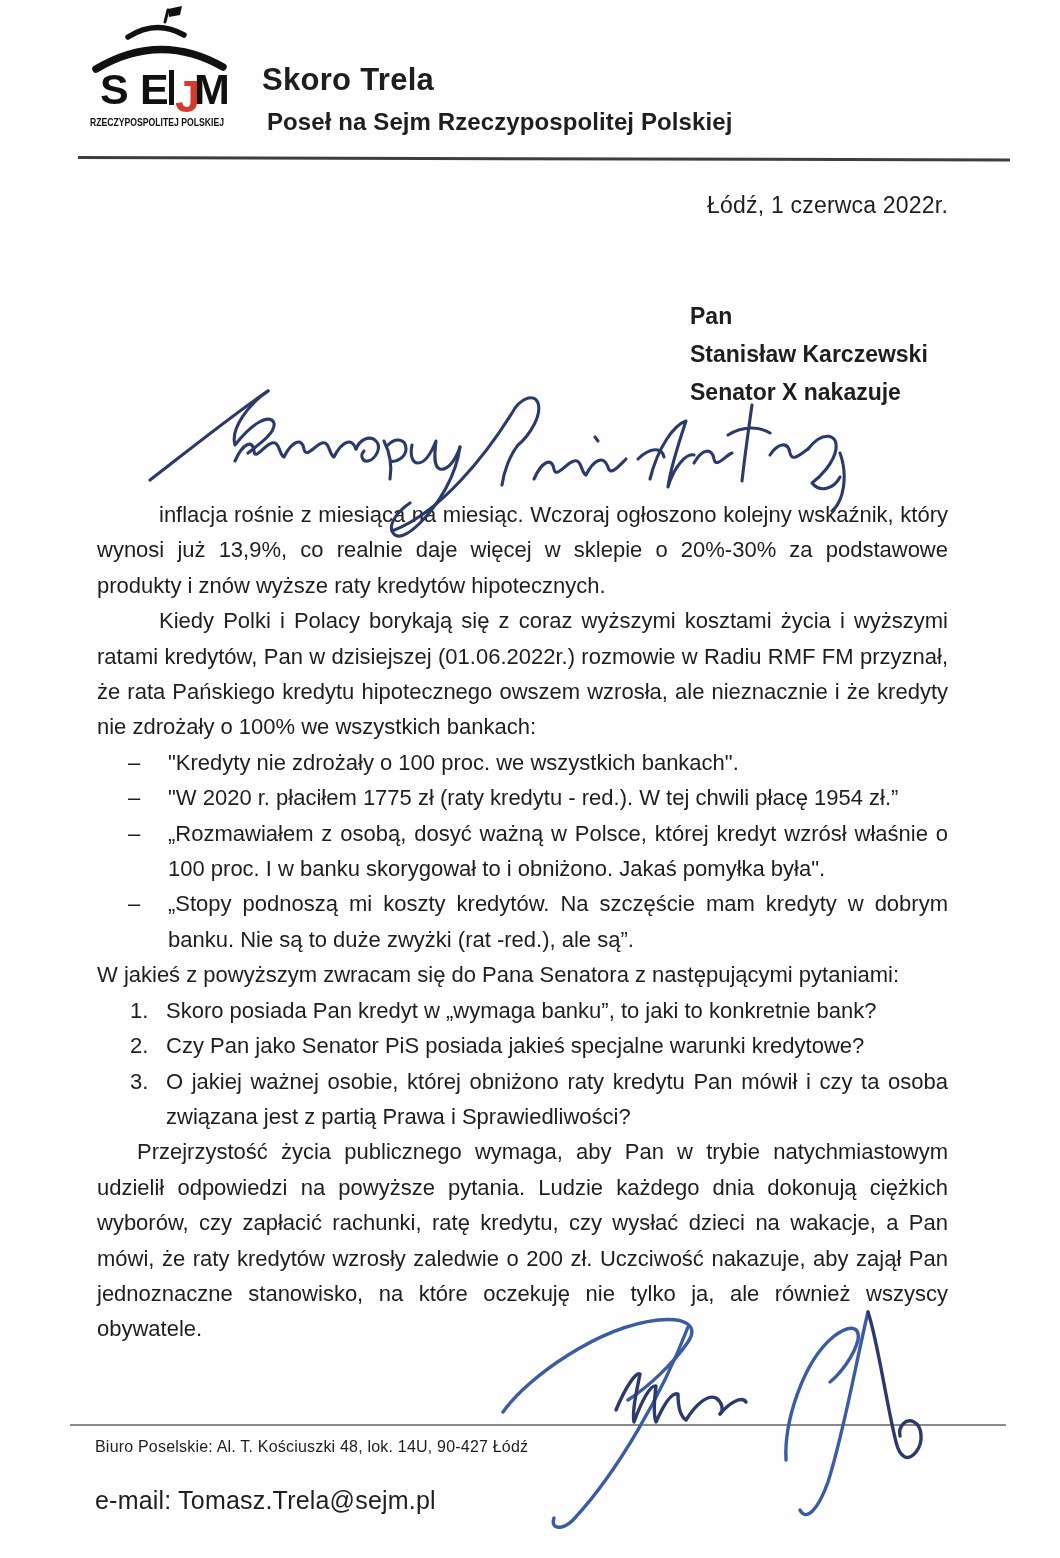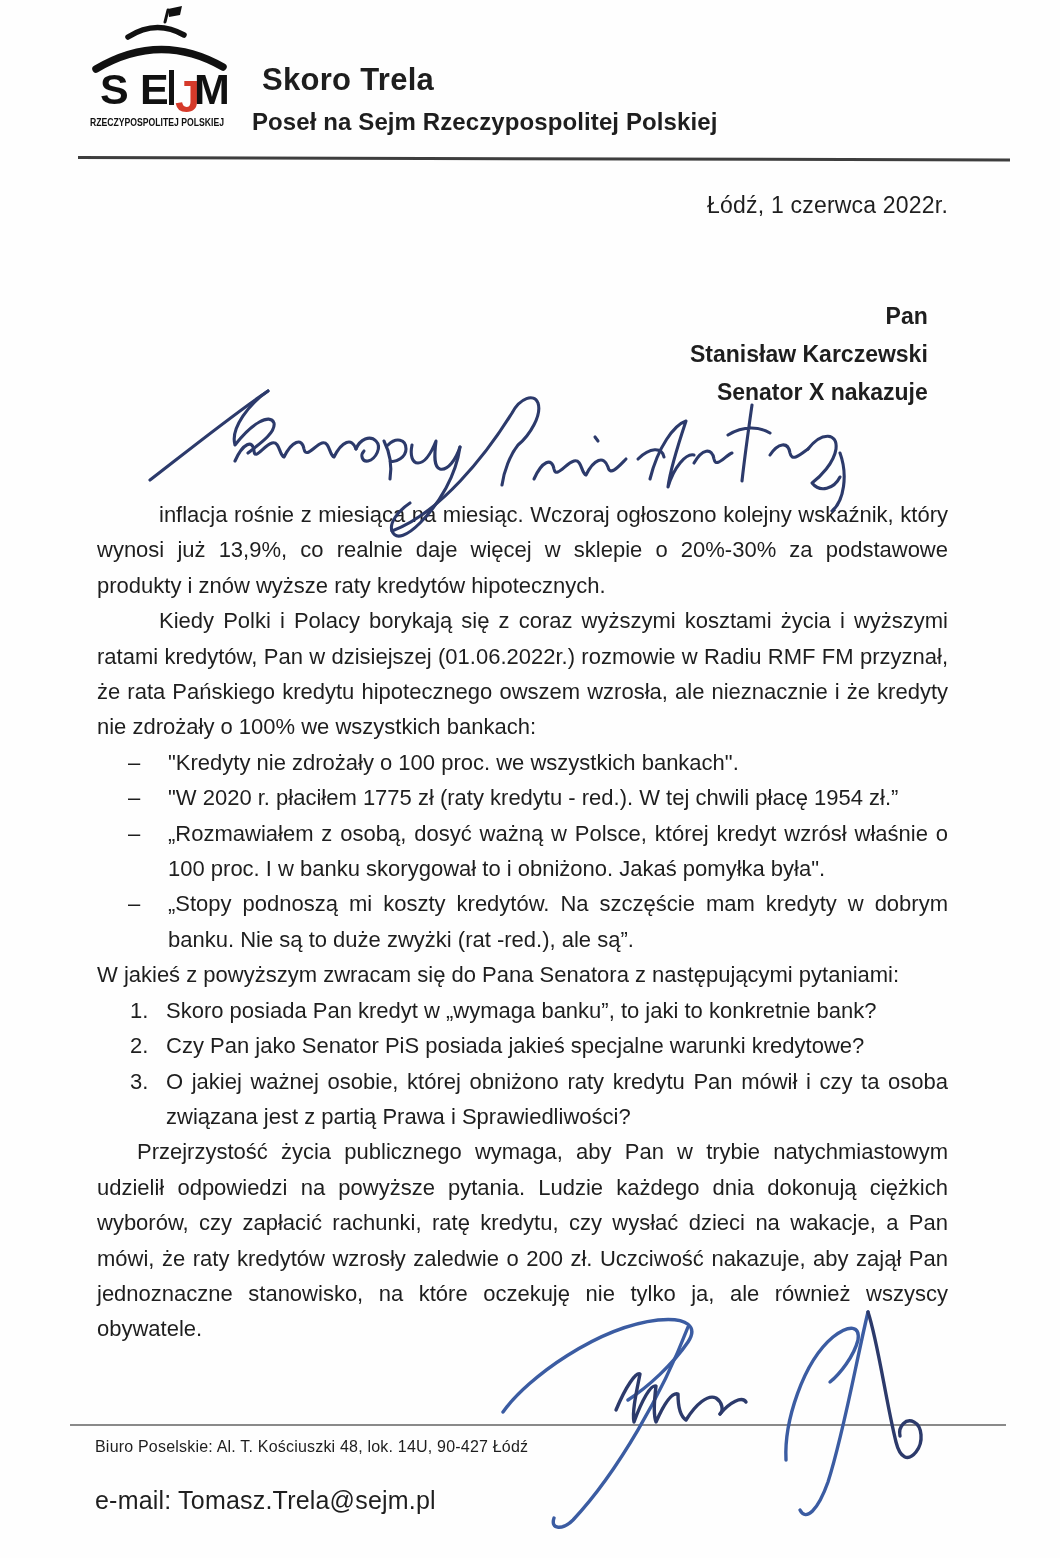--- a/index.html
+++ b/index.html
@@ -15,32 +15,32 @@
   body{
     width:1060px;height:1558px;position:relative;overflow:hidden;
     background:var(--paper);
     color:var(--text);
     font-family:"Liberation Sans",sans-serif;
   }
   .abs{position:absolute;}
 
   
   .hdr-name{left:262px;top:62px;font-size:31px;font-weight:bold;letter-spacing:.3px;}
-  .hdr-role{left:252px;top:108px;font-size:24px;font-weight:bold;letter-spacing:.1px;}
+  .hdr-role{left:267px;top:108px;font-size:24px;font-weight:bold;letter-spacing:.1px;}
   .hdr-rule{left:78px;top:156px;width:932px;height:2.5px;background:var(--rule_dark);transform:rotate(.15deg);transform-origin:left center;}
 
   
   .logo{left:88px;top:6px;width:168px;height:130px;}
   .logo .stroke{fill:none;stroke:#111;stroke-linecap:round;}
   .logo text{font-family:"Liberation Sans",sans-serif;font-weight:bold;fill:#111;}
   .logo .j{fill:var(--logo_red);}
 
   
   .dateline{right:112px;top:192px;font-size:23px;letter-spacing:.2px;}
-  .recipient{left:690px;top:297px;font-size:23px;font-weight:bold;line-height:38px;text-align:right;}
+  .recipient{left:690px;top:297px;font-size:23px;font-weight:bold;line-height:38px;}
 
   
   .body-text{left:97px;top:497px;width:851px;font-size:22px;line-height:35.4px;text-align:justify;}
   .body-text p{margin:0;}
   .indent1{text-indent:62px;}
   .indent2{text-indent:40px;}
   .row{display:flex;}
   .b-marker{flex:0 0 40px;padding-left:31px;box-sizing:content-box;width:9px;}
   .b-text{flex:1;text-align:justify;}
   .q-marker{flex:0 0 36px;padding-left:33px;box-sizing:content-box;width:3px;white-space:nowrap;}

